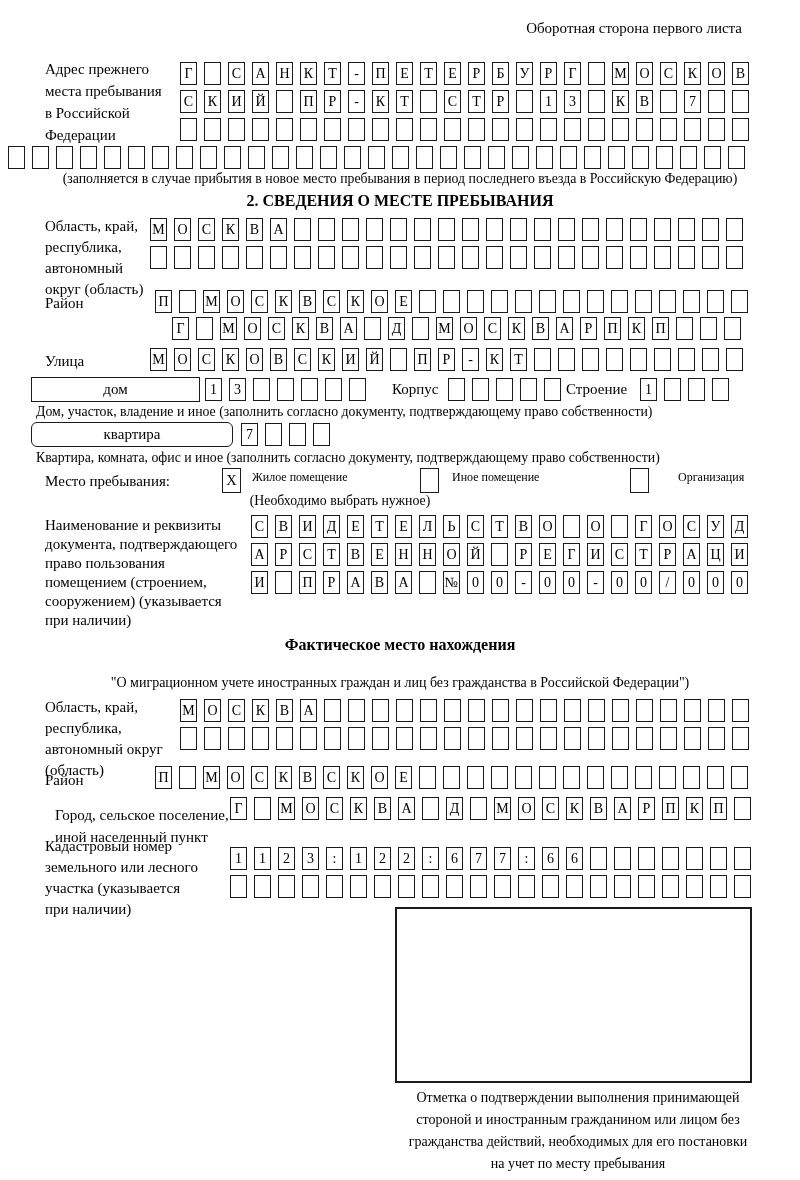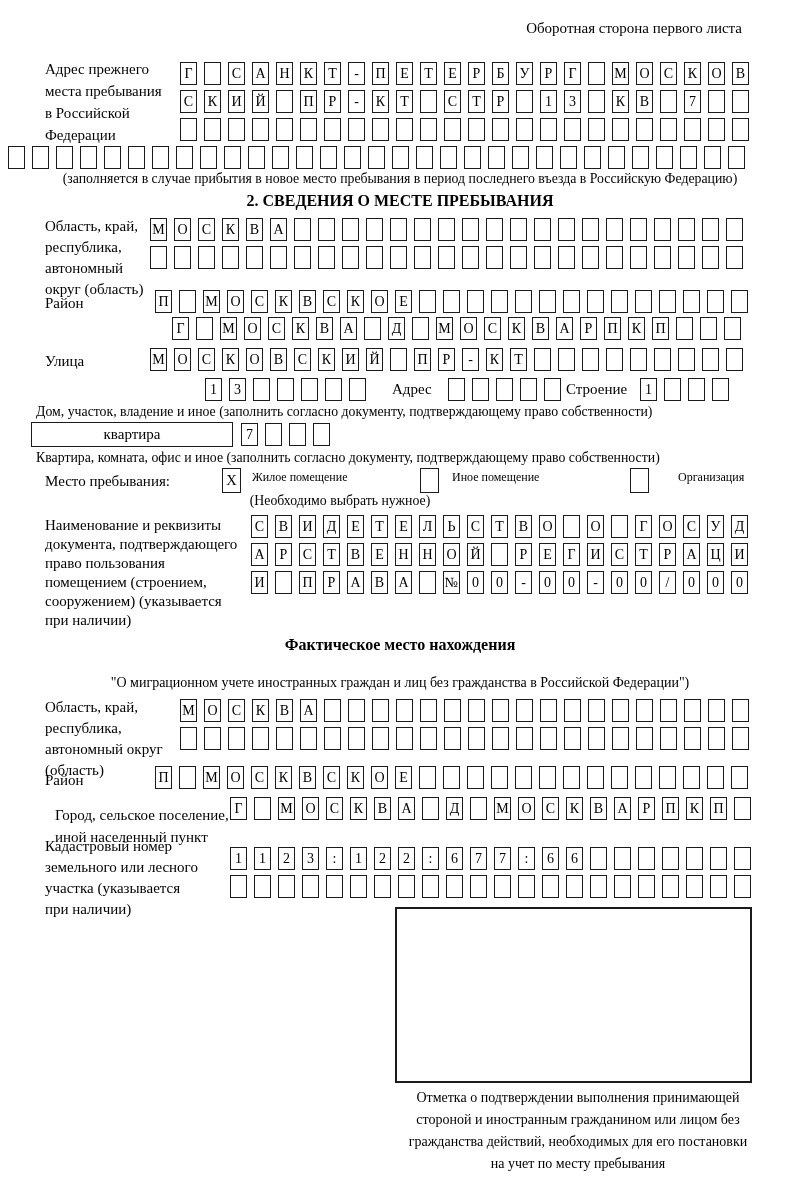--- a/index.html
+++ b/index.html
@@ -288,47 +288,48 @@
       <span class="cell"></span>
       <span class="cell"></span>
       <span class="cell"></span>
       <span class="cell"></span>
       <span class="cell"></span>
       <span class="cell"></span>
       <span class="cell"></span>
       <span class="cell"></span>
     </div>
 
+  <div class="wbox" style="left:31px;top:377px;width:169px;">дом</div>
   <div class="row" style="left:205px;top:378px;">
       <span class="cell">1</span>
       <span class="cell">3</span>
       <span class="cell"></span>
       <span class="cell"></span>
       <span class="cell"></span>
       <span class="cell"></span>
       <span class="cell"></span>
     </div>
-  <div class="lbl" style="left:392px;top:378px;">Адрес</div>
+  <div class="lbl" style="left:392px;top:378px;">Корпус</div>
   <div class="row" style="left:448px;top:378px;">
       <span class="cell"></span>
       <span class="cell"></span>
       <span class="cell"></span>
       <span class="cell"></span>
       <span class="cell"></span>
     </div>
   <div class="lbl" style="left:566px;top:378px;">Строение</div>
   <div class="row" style="left:640px;top:378px;">
       <span class="cell">1</span>
       <span class="cell"></span>
       <span class="cell"></span>
       <span class="cell"></span>
     </div>
   <div class="cap" style="left:36px;top:404px;">Дом, участок, владение и иное (заполнить согласно документу, подтверждающему право собственности)</div>
 
-  <div class="wbox" style="left:31px;top:422px;width:202px;">квартира</div>
+  <div class="wbox" style="left:31px;top:422px;width:202px;border-radius:6px;">квартира</div>
   <div class="row" style="left:241px;top:423px;">
       <span class="cell">7</span>
       <span class="cell"></span>
       <span class="cell"></span>
       <span class="cell"></span>
     </div>
   <div class="cap" style="left:36px;top:450px;">Квартира, комната, офис и иное (заполнить согласно документу, подтверждающему право собственности)</div>
 
   <div class="lbl" style="left:45px;top:470px;">Место пребывания:</div>
   <div class="chk" style="left:222px;top:468px;">X</div>

